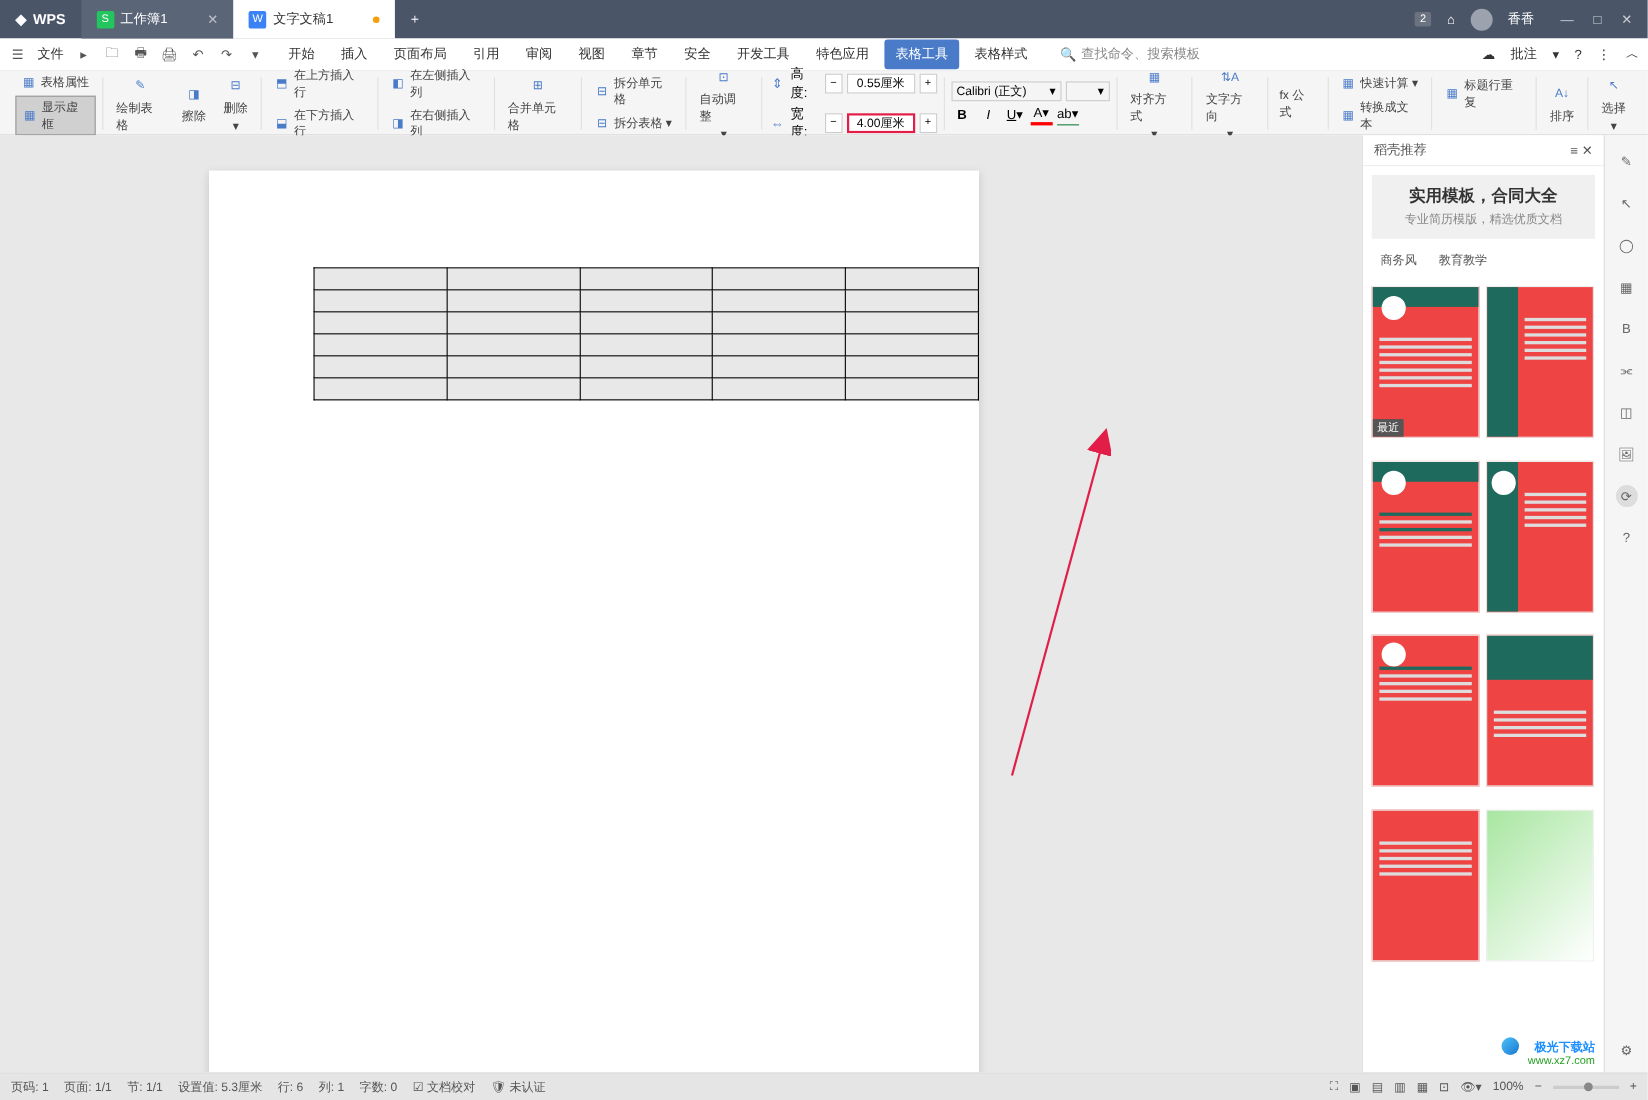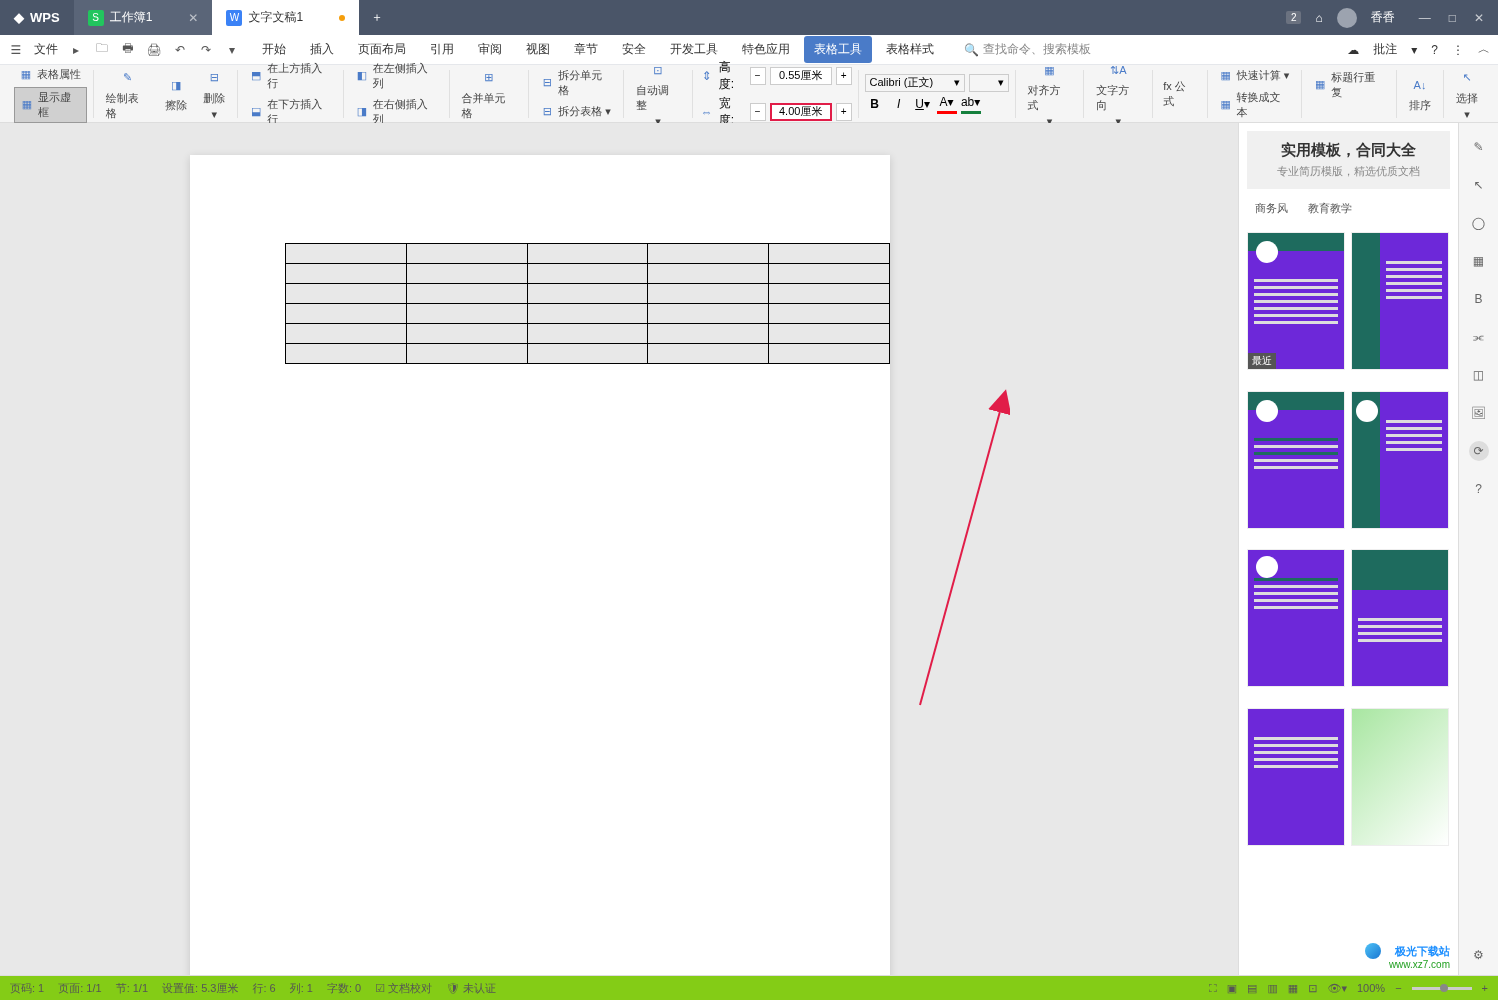--- a/index.html
+++ b/index.html
@@ -57,34 +57,34 @@
 .panel-head { height: 28px; border-bottom: 1px solid #eee; display: flex; align-items: center; padding: 0 10px; font-size: 12px; color: #555; justify-content: space-between; }
 .panel-title-box { background: #f0f0f0; margin: 8px; padding: 10px; text-align: center; }
 .panel-title-main { font-size: 15px; font-weight: bold; color: #333; }
 .panel-title-sub { font-size: 11px; color: #888; margin-top: 4px; }
 .panel-search { margin: 6px 8px; display: flex; gap: 4px; }
 .panel-search input { flex: 1; border: 1px solid #ddd; padding: 4px 6px; font-size: 11px; }
 .panel-chip { padding: 4px 8px; font-size: 11px; color: #555; }
 .panel-tags { display: flex; flex-wrap: wrap; gap: 4px; margin: 4px 8px; }
 .panel-tag { flex: 1; min-width: 58px; text-align: center; padding: 4px 2px; background: #f5f5f5; font-size: 11px; color: #555; border-radius: 2px; }
 .tpl-grid { display: flex; flex-wrap: wrap; gap: 6px; padding: 6px 8px; overflow-y: auto; height: 640px; }
-.tpl-card { width: 98px; height: 138px; background: #6d28d9; border: 1px solid #eee; position: relative; }
+.tpl-card { width: 98px; height: 138px; background: #ef4444; border: 1px solid #eee; position: relative; }
 .tpl-card .bar-top { height: 18px; background: #1e6b5e; }
 .tpl-card .bar-side { position: absolute; left: 0; top: 0; width: 28px; height: 100%; background: #1e6b5e; }
 .tpl-card .av { width: 22px; height: 22px; border-radius: 50%; background: #fff; position: absolute; top: 8px; left: 8px; }
 .tpl-lines { padding: 24px 6px 4px 6px; }
 .tpl-lines .ln { height: 3px; background: #ddd; margin: 4px 0; }
 .tpl-badge { position: absolute; bottom: 0; left: 0; background: #555; color: #fff; font-size: 10px; padding: 1px 4px; }
 
 
 .sidebar-r { position: absolute; top: 123px; right: 0; bottom: 25px; width: 40px; background: #f5f5f5; border-left: 1px solid #ddd; display: flex; flex-direction: column; align-items: center; gap: 18px; padding-top: 14px; }
 .sidebar-r .sicon { width: 20px; height: 20px; color: #666; display: flex; align-items: center; justify-content: center; }
 
 
-.statusbar { position: absolute; bottom: 0; left: 0; right: 0; height: 25px; background: #84cc16; border-top: 1px solid #ddd; display: flex; align-items: center; padding: 0 10px; font-size: 11px; color: #555; }
+.statusbar { position: absolute; bottom: 0; left: 0; right: 0; height: 25px; background: #e5e5e5; border-top: 1px solid #ddd; display: flex; align-items: center; padding: 0 10px; font-size: 11px; color: #555; }
 .statusbar .sitem { margin-right: 14px; }
 .statusbar-right { margin-left: auto; display: flex; align-items: center; gap: 10px; }
 
 
 .wm-logo { position: absolute; right: 48px; bottom: 30px; z-index: 100; font-size: 11px; text-align: right; }
 .wm-top { color: #1e90ff; font-weight: bold; display: flex; align-items: center; gap: 14px; justify-content: flex-end; margin-top: 41px; }
 .wm-bot { color: #22a022; font-size: 10px; }
 </style>
 </head>
 <body>
@@ -247,21 +247,21 @@
     </div>
     <div class="rgrp-row">
       <span class="fmt-btn">
           <b>B</b>
         </span>
       <span class="fmt-btn">
           <i>I</i>
         </span>
       <span class="fmt-btn"><u>U</u>▾</span>
       <span class="fmt-btn" style="border-bottom:3px solid red">A▾</span>
-      <span class="fmt-btn" style="border-bottom:3px solid #15803d">ab▾</span>
+      <span class="fmt-btn" style="border-bottom:1px solid #15803d">ab▾</span>
     </div>
   </div>
   <div class="rgrp">
     <div class="rbtn-v"><span class="ricon ricon-big">▦</span><span>对齐方式</span>▾</div>
   </div>
   <div class="rgrp">
     <div class="rbtn-v"><span class="ricon ricon-big">⇅A</span><span>文字方向</span>▾</div>
   </div>
   <div class="rgrp">
     <div class="rbtn">
@@ -347,20 +347,24 @@
           <marker id="ah" markerWidth="12" markerHeight="12" refX="10" refY="6" orient="auto">
             <path d="M0,0 L12,6 L0,12 Z" fill="#e11d48"></path>
           </marker>
         </defs>
       <line x1="190" y1="320" x2="275" y2="8" stroke="#e11d48" stroke-width="2" marker-end="url(#ah)"></line>
     </svg>
   </div>
 </div>
 
 <div class="panel">
+  <div class="panel-head">
+    <span>稻壳推荐</span>
+    <span><span>≡</span> <span>✕</span></span>
+  </div>
   <div class="panel-title-box">
     <div class="panel-title-main">实用模板，合同大全</div>
     <div class="panel-title-sub">专业简历模版，精选优质文档</div>
   </div>
   <div class="panel-search">
     <span class="panel-chip">商务风</span>
     <span class="panel-chip">教育教学</span>
   </div>
   <div class="tpl-grid">
     <div class="tpl-card">

